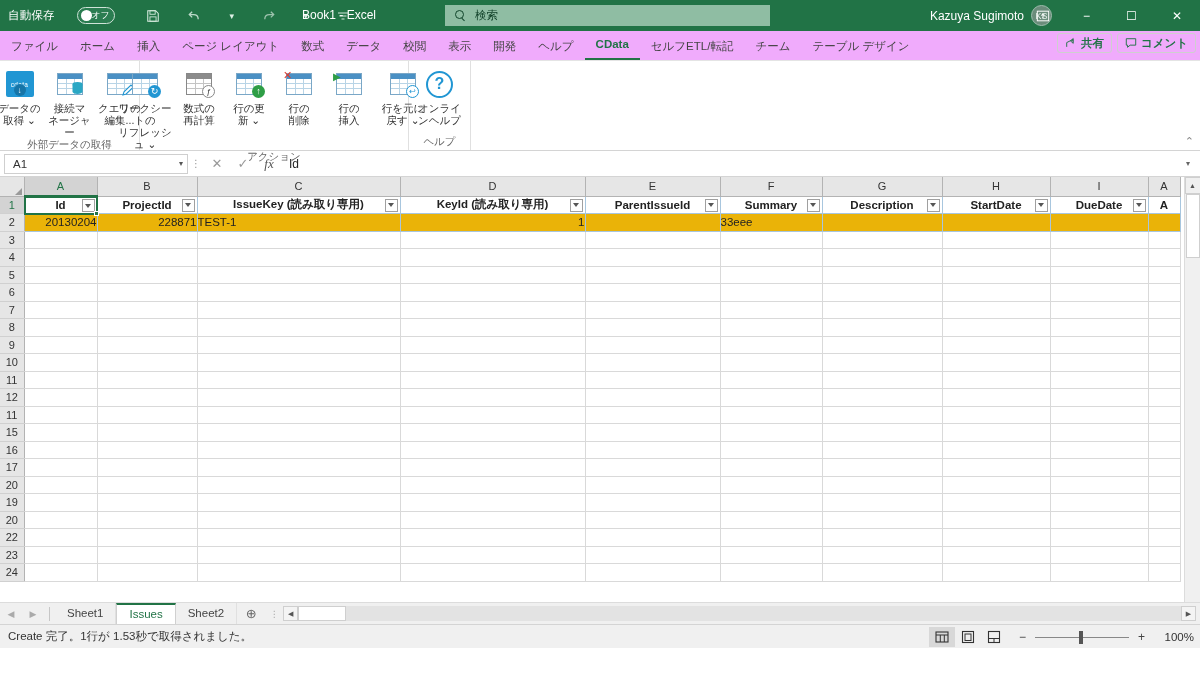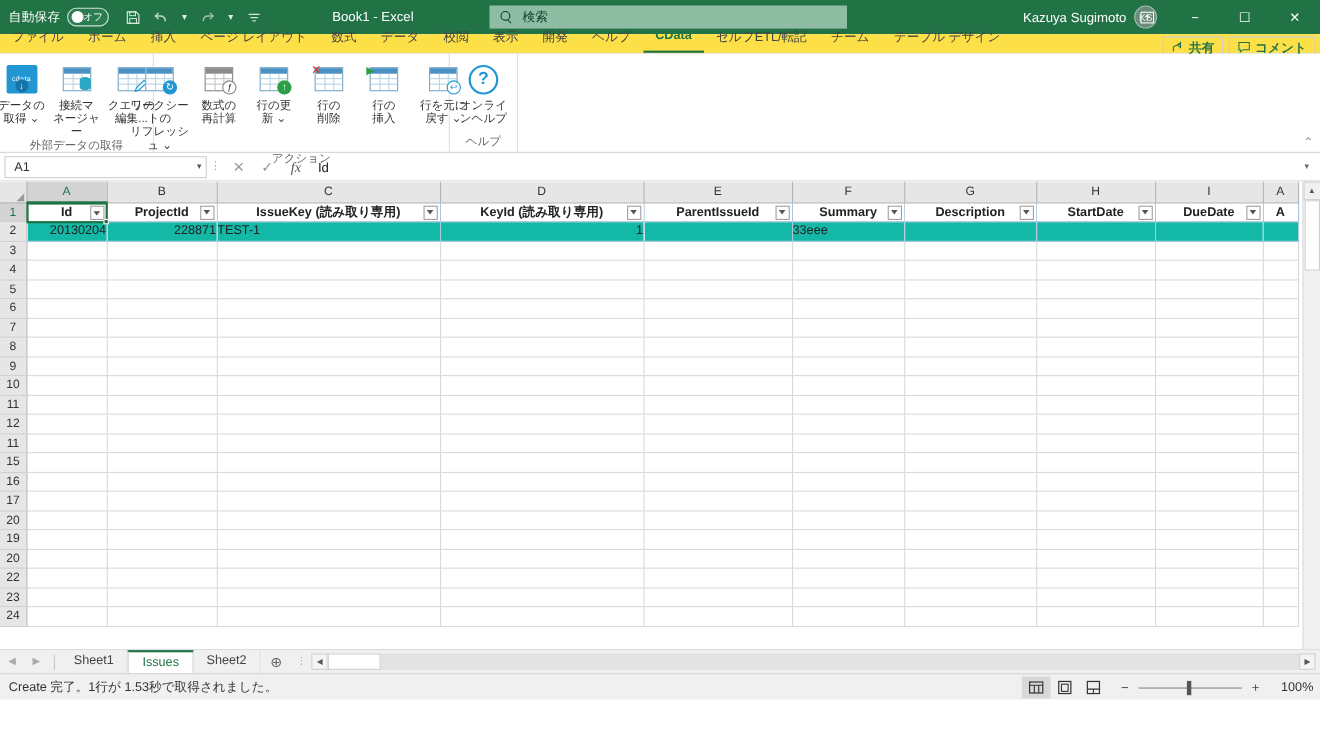--- a/index.html
+++ b/index.html
@@ -7,21 +7,21 @@
     width: 1200px; height: 686px;
     font-family: "Liberation Sans", "DejaVu Sans", sans-serif;
     overflow: hidden; background: #fff;
   }
 
   
   .titlebar {
     height: 31px; background: #217346; display: flex; align-items: center;
     color: #fff; font-size: 12px; position: relative;
   }
-  .qat { display: flex; align-items: center; gap: 0; padding-left: 8px; }
+  .qat { display: flex; align-items: center; gap: 16px; padding-left: 8px; }
   .autosave-label { font-size: 11.5px; margin-right: 6px; letter-spacing: .2px; }
   .toggle {
     width: 38px; height: 17px; border-radius: 9px; border: 1px solid #cfe3d8;
     background: #2b7d51; position: relative; display: flex; align-items: center;
     margin-right: 9px;
   }
   .toggle .knob {
     width: 11px; height: 11px; border-radius: 50%; background: #fff;
     position: absolute; left: 3px;
   }
@@ -60,21 +60,21 @@
   .win-btns { position: absolute; right: 0; top: 0; display: flex; height: 31px; }
   .win-btn {
     width: 45px; display: flex; align-items: center; justify-content: center;
     color: #fff; font-size: 12px;
   }
   .win-btn.ribbon-opt { width: 42px; font-size: 12px; }
   .win-btn.close { width: 46px; }
 
   
   .tabbar {
-    height: 18px; background: #fde047; display: flex; align-items: flex-end;
+    height: 30px; background: #f0abfc; display: flex; align-items: flex-end;
     border-bottom: 1px solid #e4e4e4; position: relative;
   }
   .tab {
     font-size: 11.5px; color: #444; padding: 3px 11px 6px 11px; white-space: nowrap;
     line-height: 15px;
   }
   .tab.active { color: #217346; font-weight: bold; border-bottom: 2.5px solid #217346; }
   .tabbar-right {
     position: absolute; right: 4px; top: 2px; display: flex; gap: 5px;
   }
@@ -200,21 +200,21 @@
   .cell {
     border-right: 1px solid #d9d9d9; border-bottom: 1px solid #d9d9d9;
     height: 17.5px; font-size: 11.5px; color: #222; padding: 0 3px;
     overflow: hidden; white-space: nowrap;
   }
   .cell.hdrcell {
     background: #fff; font-weight: bold; text-align: center; position: relative;
     border-right: 1px solid #a8c6de; border-bottom: 1px solid #a8c6de;
     border-top: 1px solid #a8c6de;
   }
-  .cell.datacell { background: #14b8a6; border-right: 1px solid #a8c6de; border-bottom: 1px solid #a8c6de; }
+  .cell.datacell { background: #eab308; border-right: 1px solid #a8c6de; border-bottom: 1px solid #a8c6de; }
   .cell.num { text-align: right; }
   .filter-btn {
     position: absolute; right: 2px; top: 2px; width: 13px; height: 13px;
     border: 1px solid #a0a0a0; background: #fefefe; display: flex;
     align-items: center; justify-content: center;
   }
   .filter-btn::after {
     content: ""; border-left: 3.5px solid transparent; border-right: 3.5px solid transparent;
     border-top: 4px solid #555;
   }

